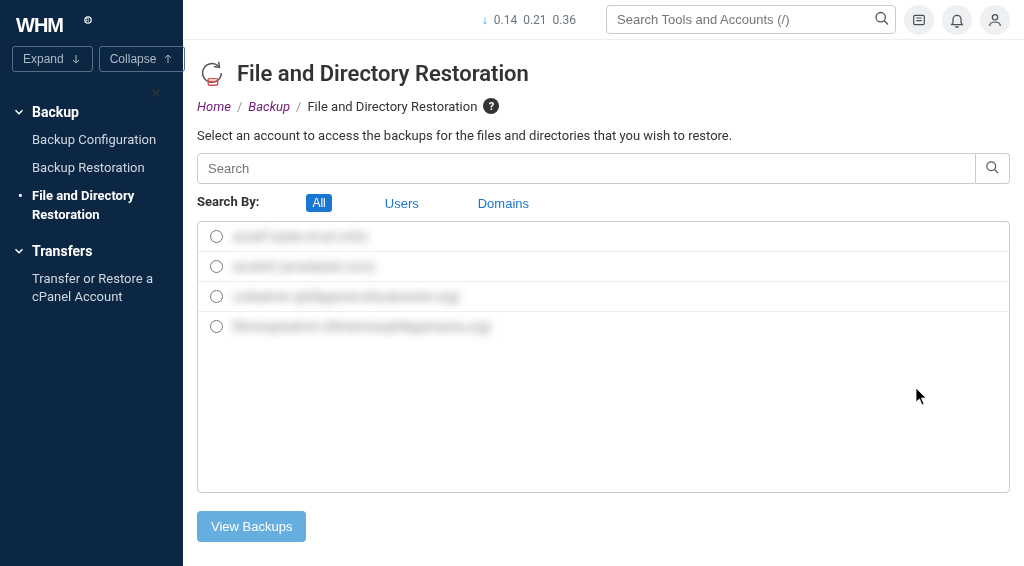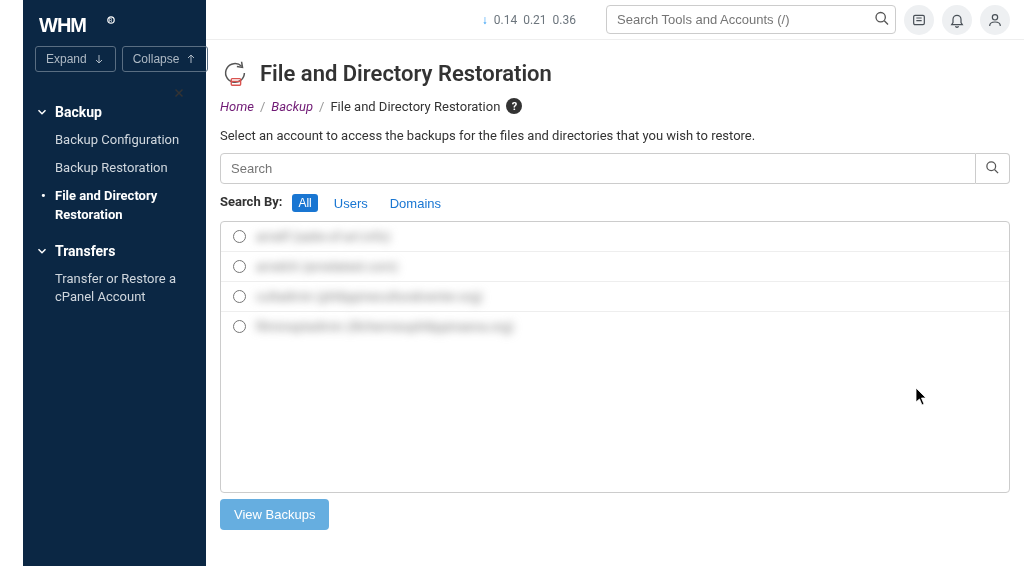--- a/index.html
+++ b/index.html
@@ -1,20 +1,20 @@
 <!DOCTYPE html>
 <html><head>
 <meta charset="utf-8">
 <style>
   * { box-sizing: border-box; margin: 0; padding: 0; }
   html, body { width: 1024px; height: 566px; font-family: -apple-system, BlinkMacSystemFont, "Segoe UI", Roboto, "Helvetica Neue", Arial, sans-serif; font-size: 14px; color: #333; overflow: hidden; background: #fff; }
   .app { display: flex; width: 100%; height: 100%; }
 
   
-  .sidebar { width: 183px; background: #0b2744; color: #fff; flex-shrink: 0; display: flex; flex-direction: column; margin-left: 23px; }
+  .sidebar { width: 183px; background: #0b2744; color: #fff; flex-shrink: 0; display: flex; flex-direction: column; }
   .logo { padding: 14px 16px 10px; }
   .logo svg { display: block; }
   .sb-controls { display: flex; gap: 6px; padding: 0 12px 8px; }
   .sb-btn { display: flex; align-items: center; gap: 6px; border: 1px solid #5a6e82; background: transparent; color: #aeb9c4; font-size: 12px; padding: 5px 10px; border-radius: 3px; cursor: pointer; }
   .sb-btn svg { width: 12px; height: 12px; stroke: #aeb9c4; fill: none; stroke-width: 2; }
   .sb-search-wrap { padding: 0 12px 12px; position: relative; }
   .sb-search { width: 100%; background: #fff; border: 1px solid #5a6e82; border-radius: 3px; color: #333; font-size: 13px; padding: 6px 28px 6px 8px; }
   .sb-search-clear { position: absolute; right: 20px; top: 6px; cursor: pointer; }
   .sb-nav { flex: 1; overflow-y: auto; padding-top: 6px; }
   .sb-group-hdr { display: flex; align-items: center; gap: 6px; padding: 6px 12px; font-weight: 700; font-size: 14px; cursor: pointer; }
@@ -46,30 +46,30 @@
   .help-circle { width: 16px; height: 16px; background: #333; border-radius: 50%; color: #fff; display: inline-flex; align-items: center; justify-content: center; font-size: 11px; font-weight: 700; cursor: pointer; }
 
   .desc { font-size: 13px; color: #333; margin-bottom: 10px; }
 
   .search-row { display: flex; margin-bottom: 10px; }
   .acct-search { flex: 1; border: 1px solid #ccc; border-radius: 4px 0 0 4px; padding: 7px 10px; font-size: 13px; }
   .acct-search-btn { width: 34px; border: 1px solid #ccc; border-left: none; border-radius: 0 4px 4px 0; background: #fff; cursor: pointer; }
 
   .search-by-row { display: flex; align-items: flex-start; gap: 10px; font-size: 13px; margin-bottom: 8px; }
   .search-by-label { font-weight: 700; }
-  .filter-pill { border: none; background: none; color: #1976d2; cursor: pointer; font-size: 13px; padding: 2px 6px; border-radius: 3px; }
+  .filter-pill { border: none; background: none; color: #1976d2; cursor: pointer; font-size: 13px; padding: 2px 6px; border-radius: 3px; margin-left: 37px; }
   .filter-pill.active { background: #1976d2; color: #fff; font-size: 12px; padding: 2px 6px; }
 
   .acct-list { border: 1px solid #ccc; border-radius: 4px; height: 272px; overflow-y: auto; }
   .acct-row { display: flex; align-items: center; gap: 10px; padding: 7px 12px; border-bottom: 1px solid #eee; font-size: 13px; cursor: pointer; }
   .acct-row:last-child { border-bottom: none; }
   .acct-row input[type=radio] { cursor: pointer; }
   .acct-text { filter: blur(4px); color: #7a7a7a; }
 
-  .footer-btn-row { margin-top: 6px; }
+  .footer-btn-row { margin-top: 18px; }
   .btn-primary { background: #66aee0; color: #fff; border: none; padding: 8px 14px; border-radius: 4px; font-size: 13px; cursor: pointer; }
 
   .cursor-fake { position: absolute; left: 915px; top: 387px; pointer-events: none; }
 </style>
 </head>
 <body>
 
 <div class="app">
   <aside class="sidebar">
     <div class="logo">

